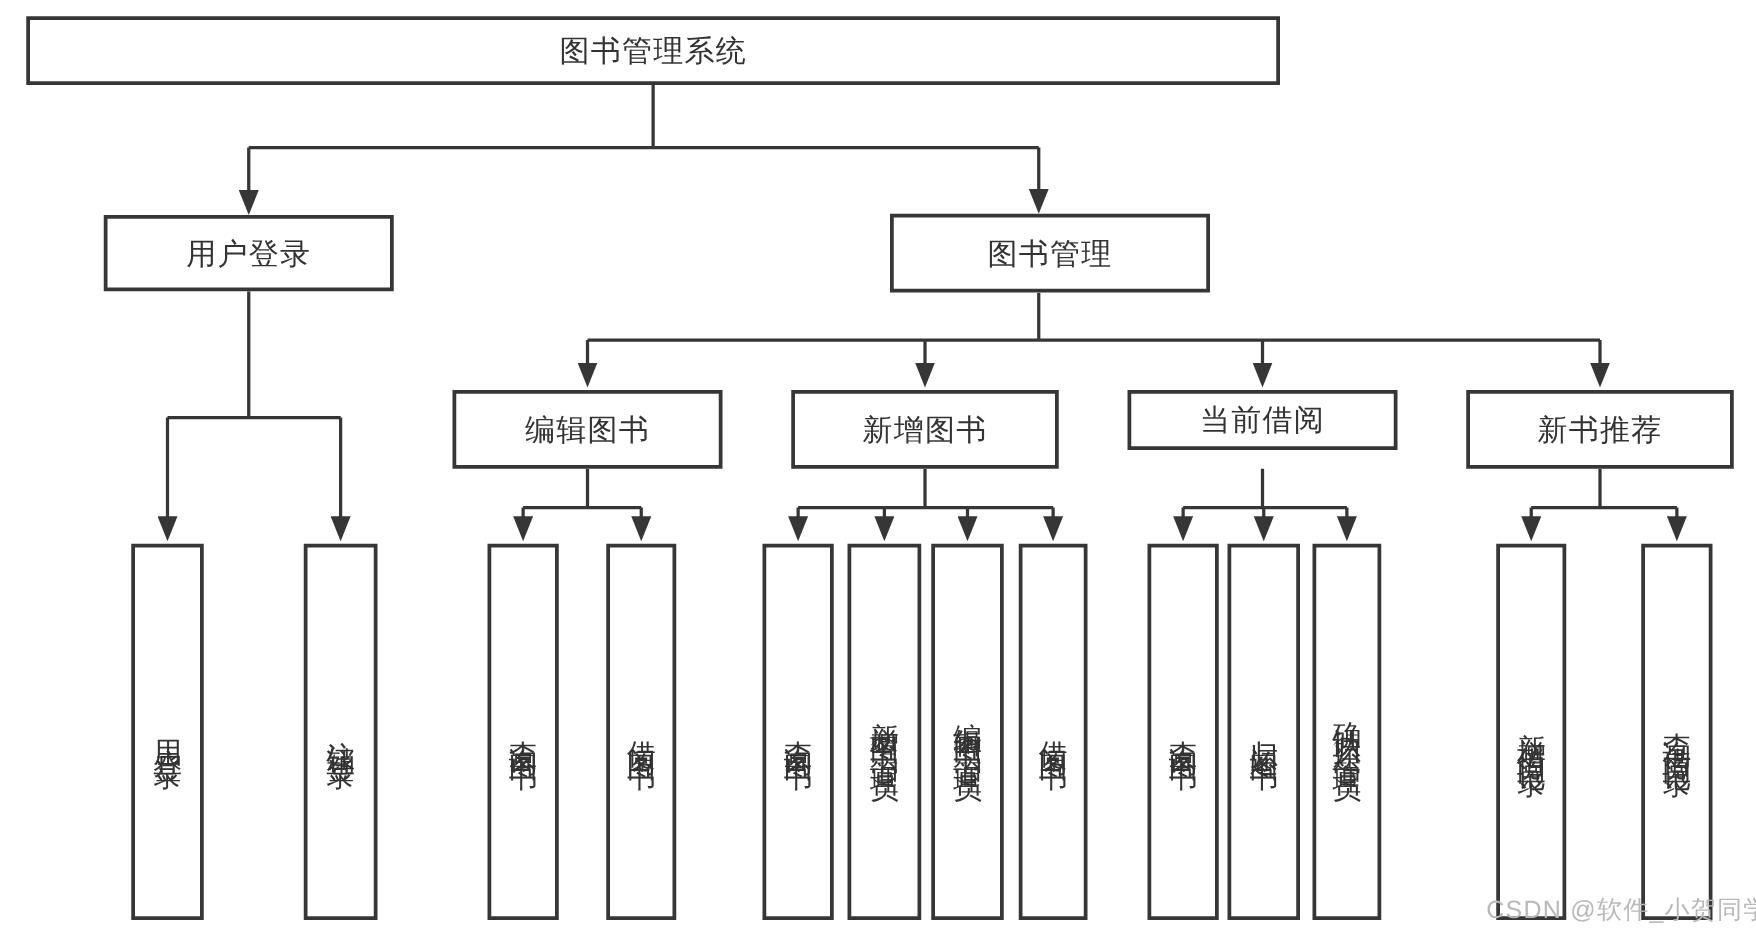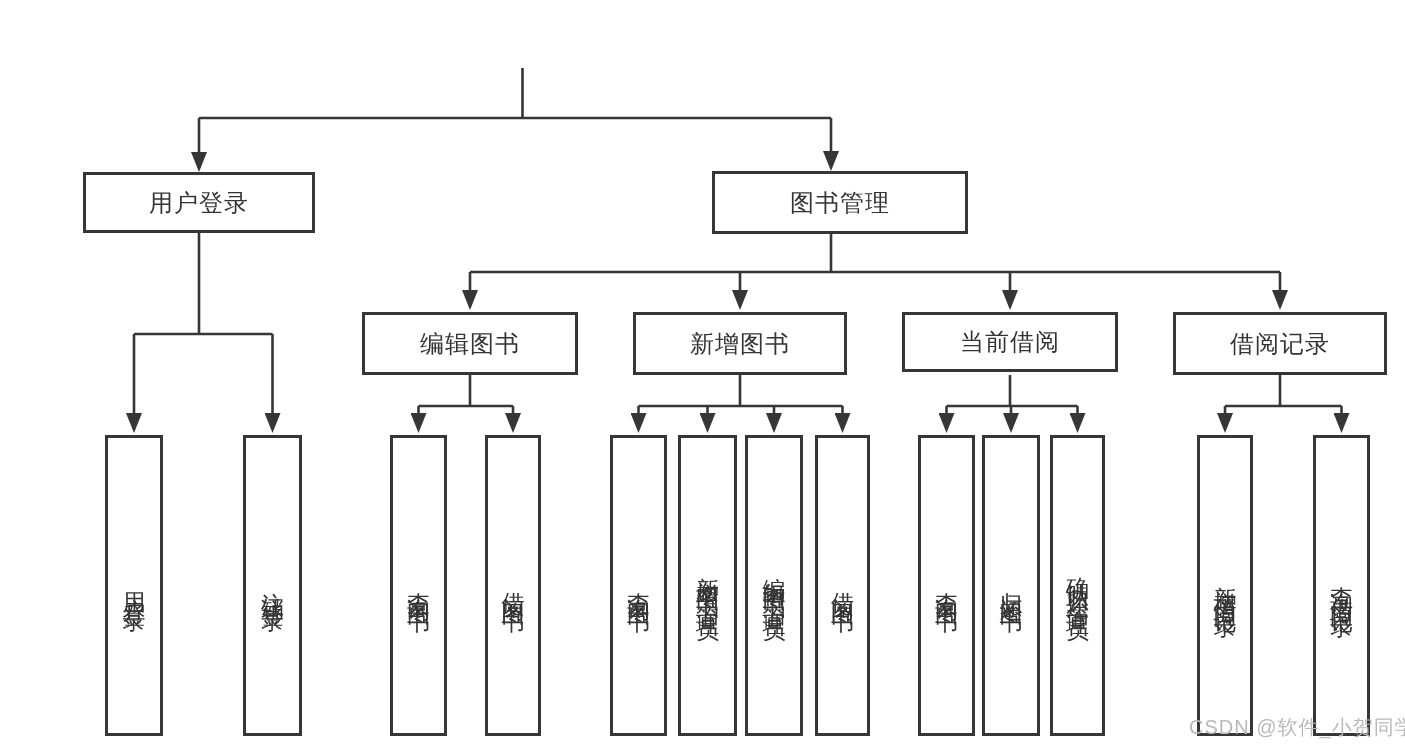--- a/index.html
+++ b/index.html
@@ -99,28 +99,29 @@
       <path d="M774 406 V429" marker-end="url(#arrow)"></path>
       <path d="M842.5 406 V429" marker-end="url(#arrow)"></path>
       <path d="M946.5 406 V429" marker-end="url(#arrow)"></path>
       <path d="M1011 406 V429" marker-end="url(#arrow)"></path>
       <path d="M1077.5 406 V429" marker-end="url(#arrow)"></path>
       <path d="M1225 406 V429" marker-end="url(#arrow)"></path>
       <path d="M1341.5 406 V429" marker-end="url(#arrow)"></path>
     </g>
   </svg>
 
+  <div class="box" style="left:21px; top:13px; width:1003px; height:55px;">图书管理系统</div>
 
   <div class="box" style="left:83px; top:172px; width:232px; height:61px;">用户登录</div>
   <div class="box" style="left:712px; top:171px; width:256px; height:63px;">图书管理</div>
 
   <div class="box" style="left:362px; top:312px; width:216px; height:63px;">编辑图书</div>
   <div class="box" style="left:633px; top:312px; width:214px; height:63px;">新增图书</div>
-  <div class="box" style="left:902px; top:312px; width:216px; height:60px;">当前借阅</div>
-  <div class="box" style="left:1173px; top:312px; width:214px; height:63px;">借阅记录</div>
+  <div class="box" style="left:902px; top:312px; width:216px; height:48px;">当前借阅</div>
+  <div class="box" style="left:1173px; top:312px; width:214px; height:63px;">新书推荐</div>
 
   <div class="box vbox" style="left:105px; top:435px; width:58px; height:301px;">用户登录</div>
   <div class="box vbox" style="left:243px; top:435px; width:59px; height:301px;">注销登录</div>
 
   <div class="box vbox" style="left:390px; top:435px; width:57px; height:301px;">查询图书</div>
   <div class="box vbox" style="left:485px; top:435px; width:56px; height:301px;">借阅图书</div>
 
   <div class="box vbox" style="left:610px; top:435px; width:57px; height:301px;">查询图书</div>
   <div class="box vbox" style="left:678px; top:435px; width:59px; height:301px;">新增图书（管理员）</div>
   <div class="box vbox" style="left:745px; top:435px; width:58px; height:301px;">编辑图书（管理员）</div>

